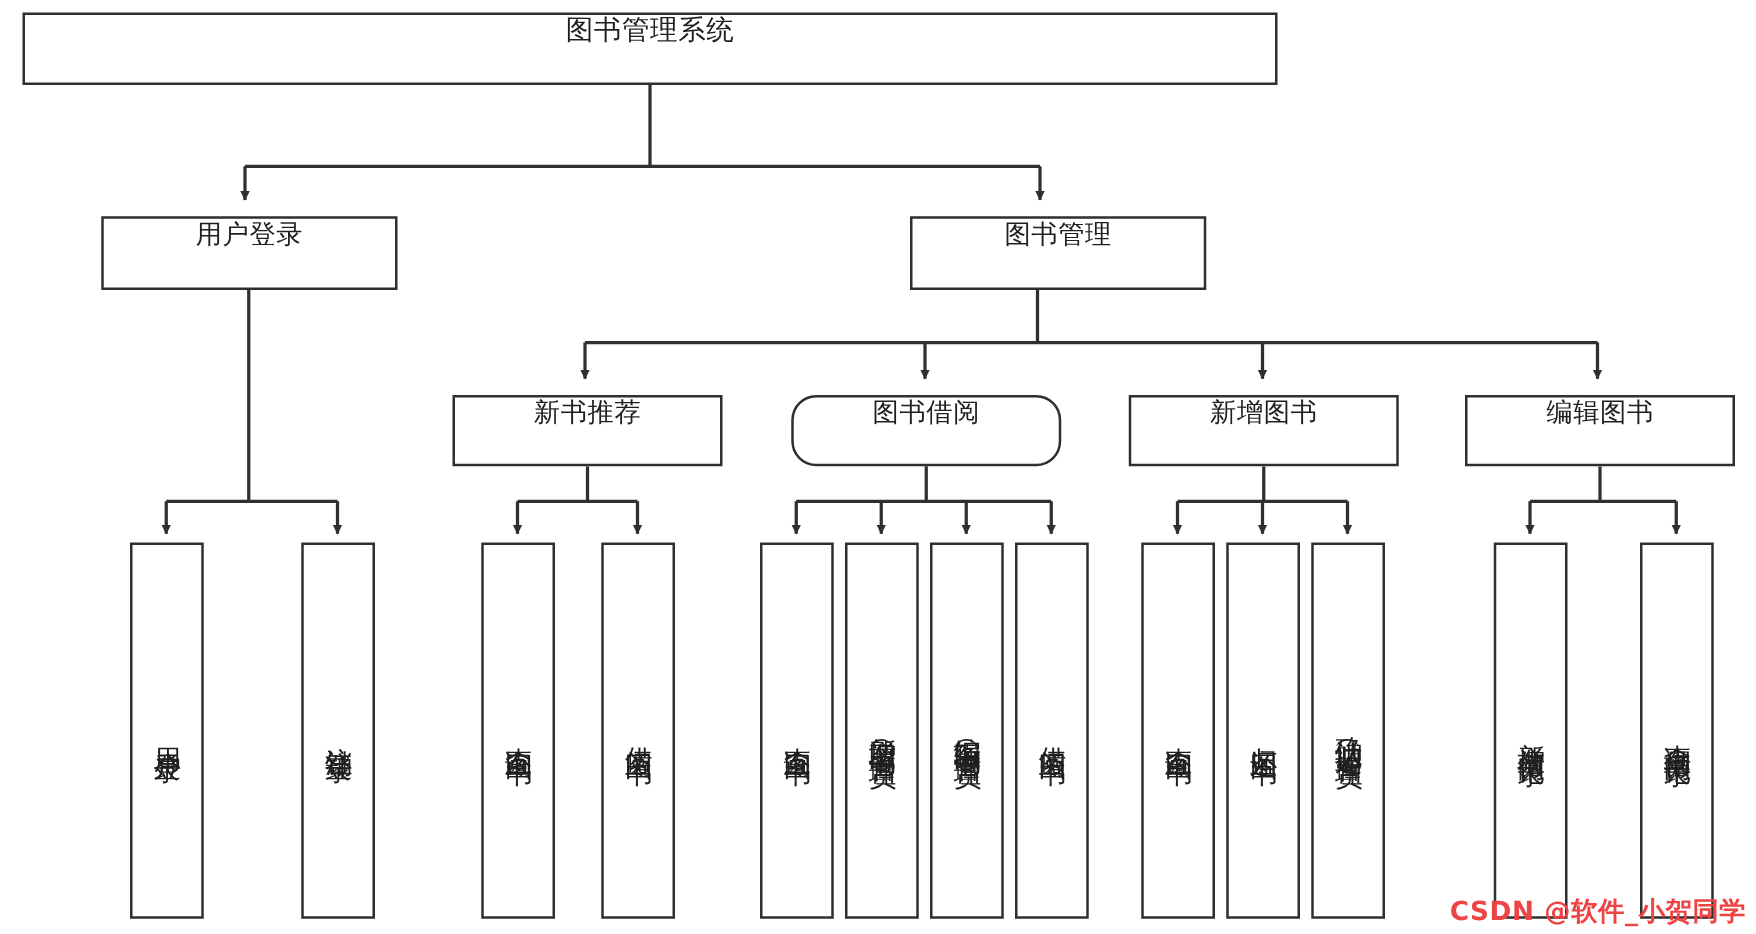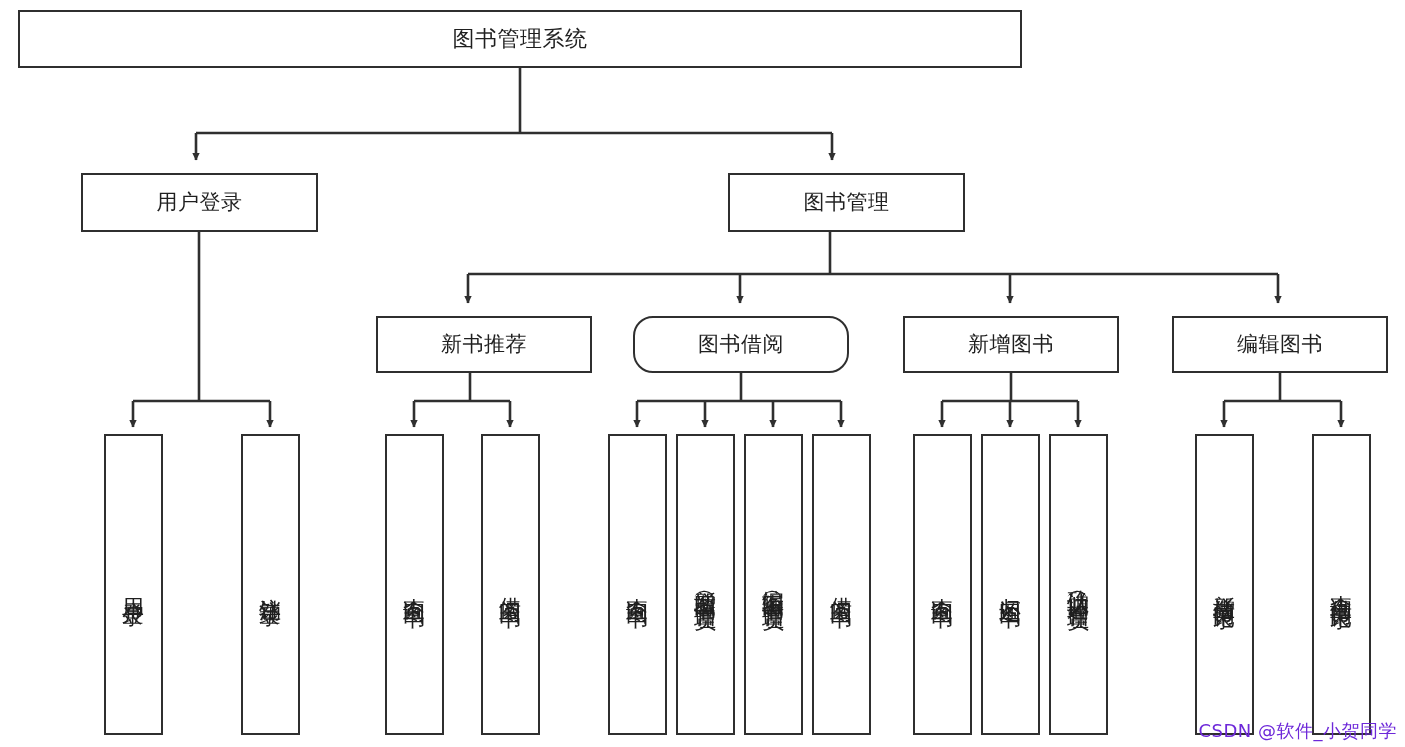--- a/index.html
+++ b/index.html
@@ -26,21 +26,21 @@
     width: 1405px;
     height: 747px;
     pointer-events: none;
   }
   .node {
     position: absolute;
     box-sizing: border-box;
     background: #ffffff;
     border: 2px solid #2f2f2f;
     display: flex;
-    align-items: center;
+    align-items: flex-start;
     justify-content: center;
     color: #1c1c1c;
     z-index: 2;
   }
   .node-label {
     display: block;
     text-align: center;
     line-height: 1.18;
     white-space: pre;
     color: #1f1f1f;
@@ -64,26 +64,27 @@
     text-orientation: upright;
     font-size: 22px;
     line-height: 1.05;
     letter-spacing: 3px;
     white-space: nowrap;
   }
   #watermark {
     position: absolute;
     right: 8px;
     bottom: 4px;
-    font-size: 18px;
-    color: #6d28d9;
+    font-size: 21px;
+    color: #ef4444;
     letter-spacing: 0.5px;
     z-index: 5;
     white-space: nowrap;
     font-family: "DejaVu Sans", "Liberation Sans", sans-serif;
+    font-weight: bold;
   }
 </style>
 </head>
 <body>
 
 <div id="diagram-root">
 
   <svg id="edge-layer" viewBox="0 0 1405 747" width="1405" height="747" xmlns="http://www.w3.org/2000/svg">
     <defs>
       <marker id="arrowhead" markerWidth="9" markerHeight="9" refX="7.4" refY="4.5" orient="auto" markerUnits="userSpaceOnUse">
@@ -139,21 +140,21 @@
   </div>
 
   <div class="node horiz" style="left:81px; top:173px; width:237px; height:59px;">
     <span class="node-label">用户登录</span>
   </div>
 
   <div class="node horiz" style="left:712px; top:173px; width:237px; height:59px;margin-left:16px;">
     <span class="node-label">图书管理</span>
   </div>
 
-  <div class="node horiz" style="left:376px; top:316px; width:216px; height:57px;">
+  <div class="node horiz" style="left:362px; top:316px; width:216px; height:57px;">
     <span class="node-label">新书推荐</span>
   </div>
 
   <div class="node horiz" style="left:633px; top:316px; width:216px; height:57px;border-radius:20px;">
     <span class="node-label">图书借阅</span>
   </div>
 
   <div class="node horiz" style="left:903px; top:316px; width:216px; height:57px;">
     <span class="node-label">新增图书</span>
   </div>

